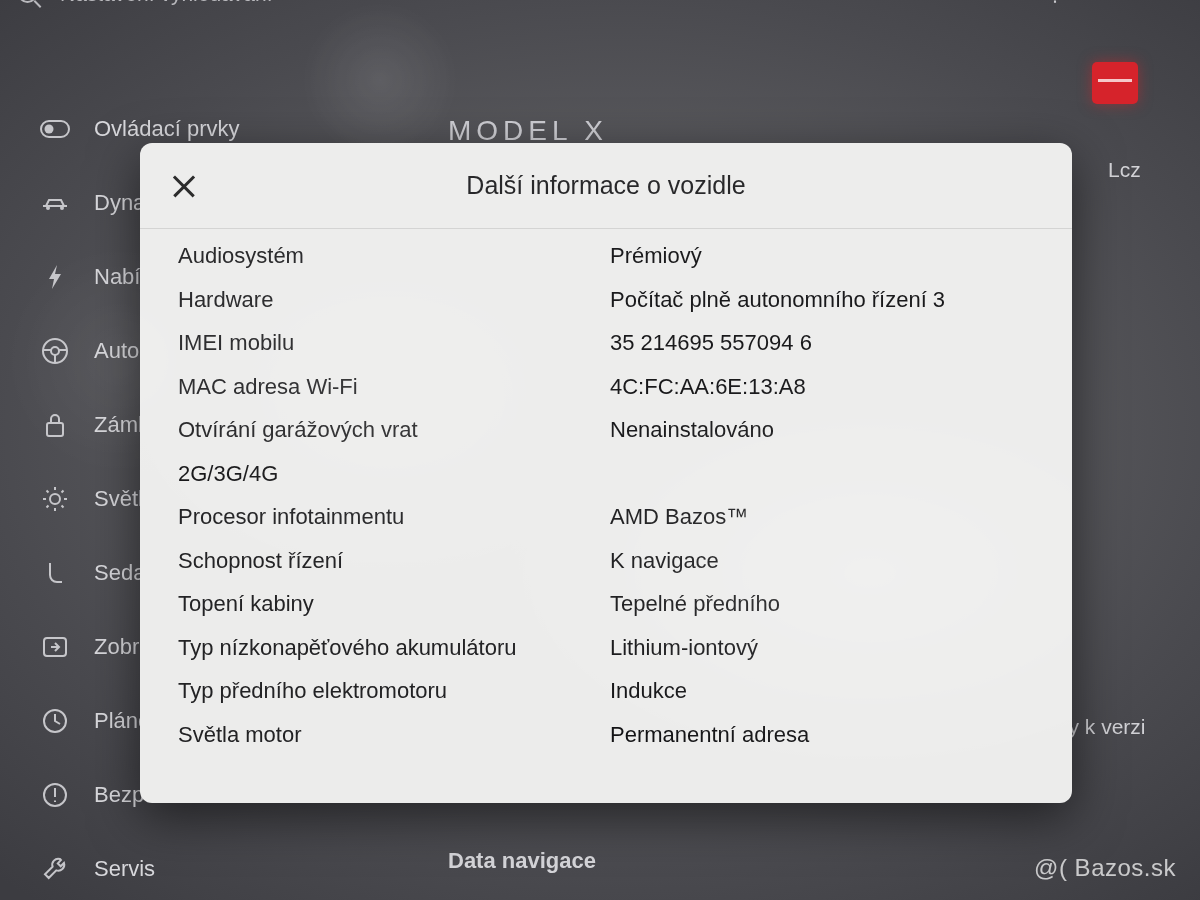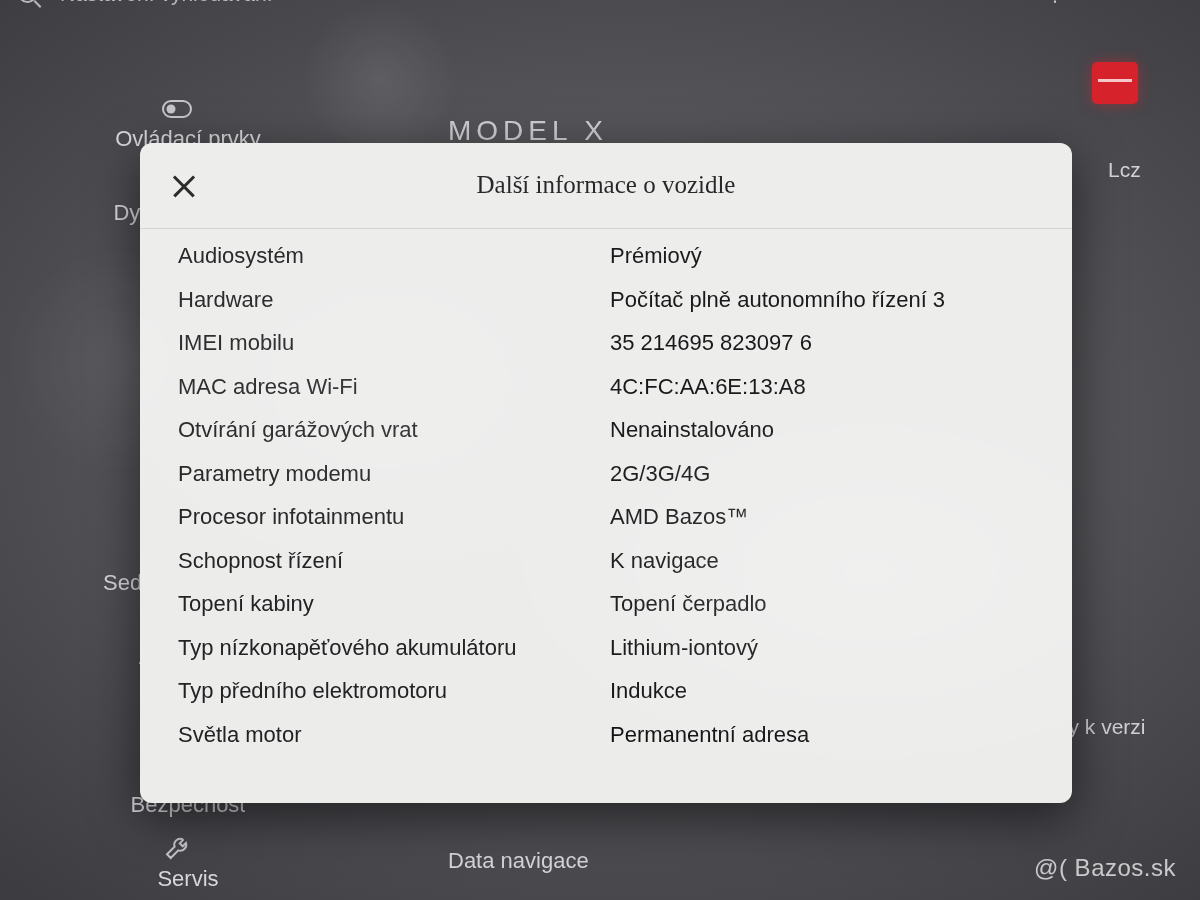--- a/index.html
+++ b/index.html
@@ -110,21 +110,20 @@
     top: 92px;
     width: 300px;
   }
   .side-item {
     position: relative;
     height: 74px;
     display: flex;
     align-items: center;
     color: #d8d8dc;
     font-size: 22px;
-    flex-direction: column;
   }
   .side-icon {
     width: 34px;
     height: 34px;
     margin-right: 22px;
     flex: 0 0 34px;
     color: #cdcdd1;
     display: flex;
     align-items: center;
     justify-content: center;
@@ -178,20 +177,21 @@
     font-size: 21px;
     color: #d0d0d4;
     white-space: nowrap;
   }
   .nav-data-text {
     position: absolute;
     left: 448px;
     top: 848px;
     font-size: 22px;
     color: #d5d5d9;
+    font-weight: bold;
   }
   .watermark {
     position: absolute;
     right: 24px;
     bottom: 18px;
     font-size: 24px;
     color: rgba(255,255,255,.72);
     letter-spacing: .5px;
     margin-left: 32px;
   }
@@ -226,21 +226,20 @@
     border-bottom: 1px solid #d2d2d1;
   }
   .modal-title {
     position: absolute;
     left: 0;
     right: 0;
     top: 28px;
     text-align: center;
     font-size: 25px;
     color: #1d1d1f;
-    font-family: Liberation Serif, serif;
   }
   .modal-close {
     position: absolute;
     left: 28px;
     top: 27px;
     width: 32px;
     height: 32px;
     cursor: pointer;
   }
   .modal-close::before,
@@ -414,45 +413,44 @@
       <div class="spec-row">
         <div class="spec-label">Audiosystém</div>
         <div class="spec-value">Prémiový</div>
       </div>
       <div class="spec-row">
         <div class="spec-label">Hardware</div>
         <div class="spec-value">Počítač plně autonomního řízení 3</div>
       </div>
       <div class="spec-row">
         <div class="spec-label">IMEI mobilu</div>
-        <div class="spec-value">35 214695 823097 6</div>
+        <div class="spec-value">35 214695 557094 6</div>
       </div>
       <div class="spec-row">
         <div class="spec-label">MAC adresa Wi-Fi</div>
         <div class="spec-value">4C:FC:AA:6E:13:A8</div>
       </div>
       <div class="spec-row">
         <div class="spec-label">Otvírání garážových vrat</div>
         <div class="spec-value">Nenainstalováno</div>
       </div>
       <div class="spec-row">
-        <div class="spec-label">Parametry modemu</div>
         <div class="spec-value">2G/3G/4G</div>
       </div>
       <div class="spec-row">
         <div class="spec-label">Procesor infotainmentu</div>
         <div class="spec-value">AMD Bazos™</div>
       </div>
       <div class="spec-row">
         <div class="spec-label">Schopnost řízení</div>
         <div class="spec-value">K navigace</div>
       </div>
       <div class="spec-row">
         <div class="spec-label">Topení kabiny</div>
-        <div class="spec-value">Topení čerpadlo</div>
+        <div class="spec-value">Tepelné předního</div>
       </div>
       <div class="spec-row">
         <div class="spec-label">Typ nízkonapěťového akumulátoru</div>
         <div class="spec-value">Lithium-iontový</div>
       </div>
       <div class="spec-row">
         <div class="spec-label">Typ předního elektromotoru</div>
         <div class="spec-value">Indukce</div>
       </div>
       <div class="spec-row">

